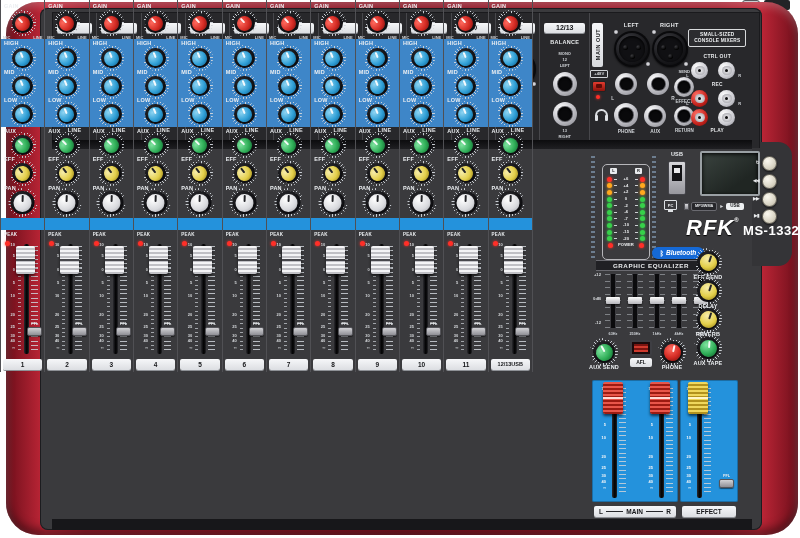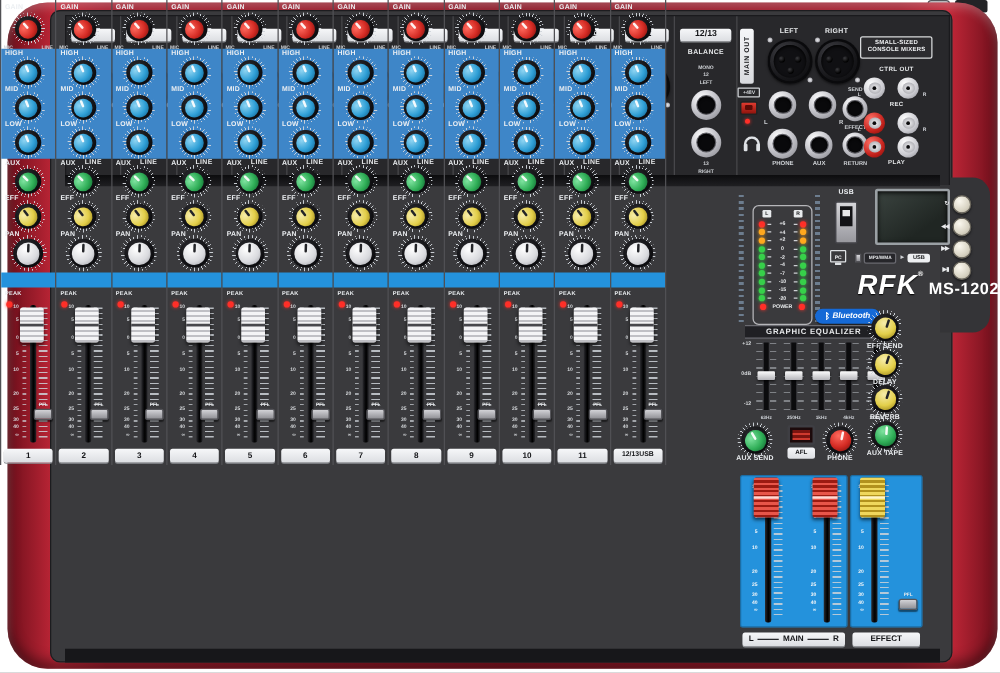--- a/index.html
+++ b/index.html
@@ -1367,21 +1367,21 @@
     <div class="pcic ab" style="left:76px;top:52px"><span>PC</span></div>
     <div class="stickrow ab" style="left:96px;top:54px">
       <i class="sticknub"></i>
       <span class="stickbody">MP3/WMA</span>
       <span class="arr">►</span>
       <span class="usbbadge">USB</span>
     </div>
 
     <div class="ab" style="left:98px;top:69px;width:110px;white-space:nowrap">
       <span class="brandname">RFK</span><span class="brandreg">®</span>
-      <span class="brandmodel">MS-1202</span>
+      <span class="brandmodel">MS-1332</span>
     </div>
 
     <div class="btpill ab" style="left:64px;top:99px;width:52px;height:12px">
       <span class="bticon">ᛒ</span>
       <span class="bttext">Bluetooth</span>
     </div>
 
     <div class="geqtitle ab" style="left:8px;top:112px;width:110px;height:11px">GRAPHIC EQUALIZER</div>
     <span class="geqlab ab" style="left:0;top:125px">+12</span>
     <span class="geqlab ab" style="left:0;top:149px">0dB</span>

